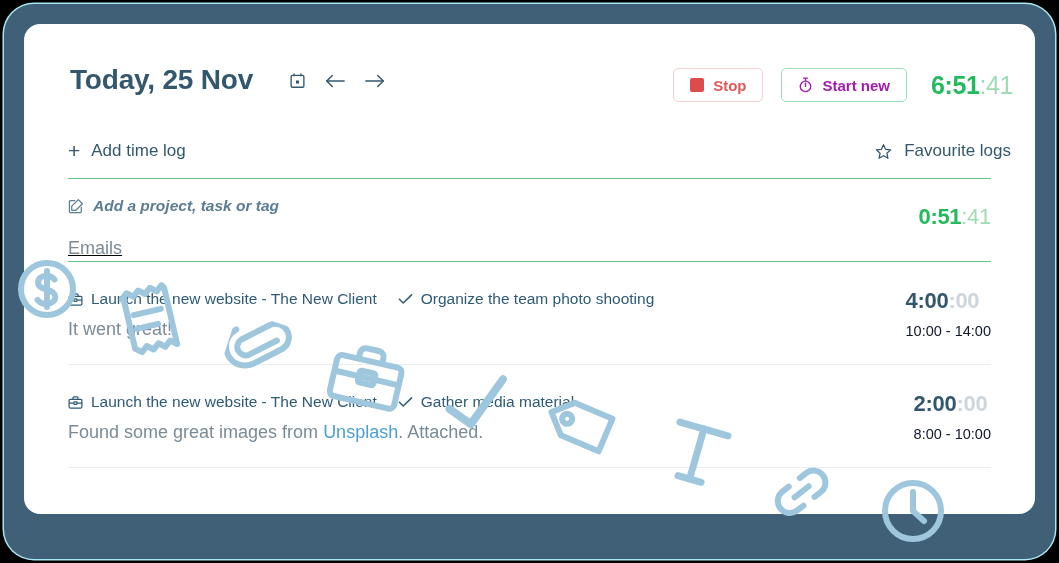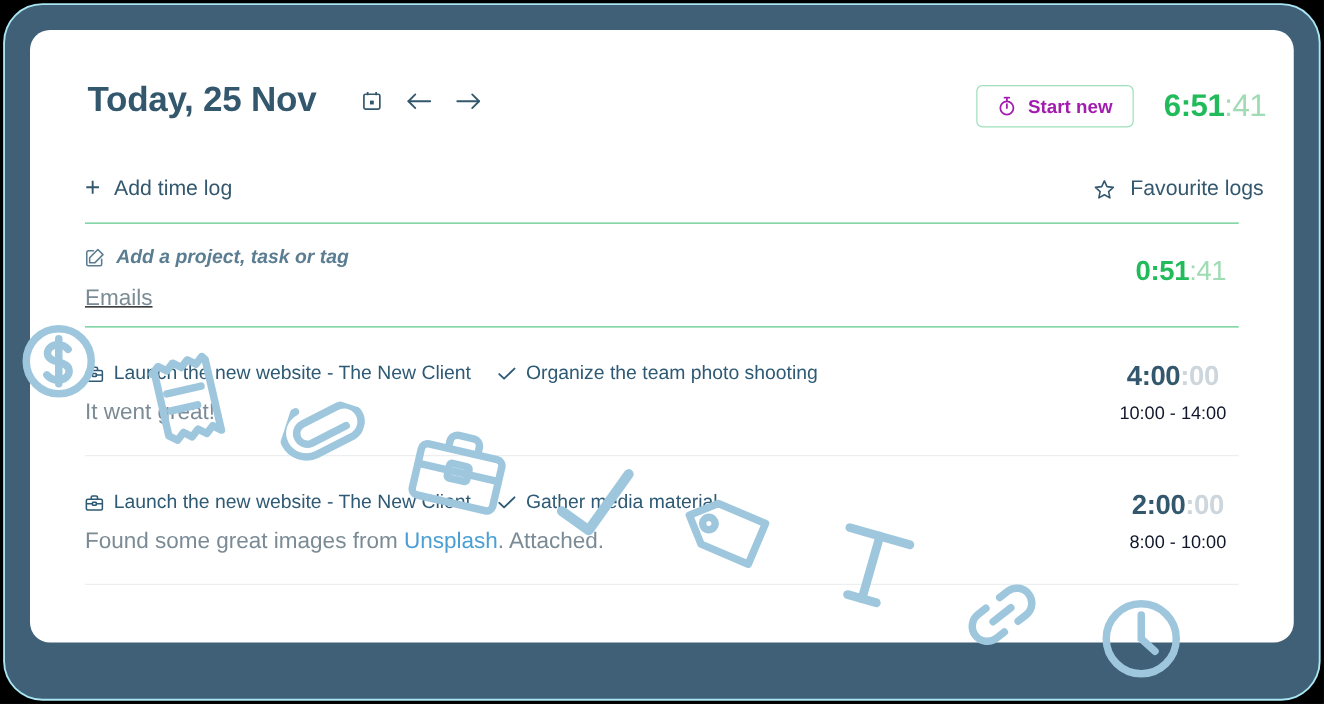--- a/index.html
+++ b/index.html
@@ -234,23 +234,23 @@
     color: #7b8b96;
     white-space: nowrap;
   }
   .note a {
     color: #4b9fd4;
     text-decoration: none;
   }
 
   .row-right {
     position: absolute;
-    right: 10px;
+    right: 0;
     top: 0;
-    text-align: center;
+    text-align: left;
   }
   .dur {
     font-size: 22px;
     font-weight: bold;
     color: #33586e;
     letter-spacing: -0.3px;
     white-space: nowrap;
   }
   .dur .sec { color: #cdd6dc; font-weight: bold; }
   .dur-green { color: #22bb5b; }
@@ -298,20 +298,24 @@
         </span>
         <span class="ic">
           <svg width="22" height="16" viewBox="0 0 24 16" fill="none" stroke="currentColor" stroke-width="1.6" stroke-linecap="round" stroke-linejoin="round">
             <line x1="2" y1="8" x2="21" y2="8"></line>
             <polyline points="15,2 21,8 15,14"></polyline>
           </svg>
         </span>
       </div>
 
       <div class="hdr-right">
+        <div class="btn btn-stop">
+          <span class="sq"></span>
+          <span>Stop</span>
+        </div>
         <div class="btn btn-start">
           <span>
             <svg width="15" height="16" viewBox="0 0 16 17" fill="none" stroke="currentColor" stroke-width="1.5">
               <circle cx="8" cy="10" r="5.6"></circle>
               <line x1="8" y1="10" x2="8" y2="6.6" stroke-linecap="round"></line>
               <line x1="6" y1="1.2" x2="10" y2="1.2" stroke-linecap="round"></line>
               <line x1="8" y1="1.2" x2="8" y2="4.2"></line>
             </svg>
           </span>
           <span>Start new</span>
@@ -343,21 +347,21 @@
         <div class="row-left" style="top:18px;text-decoration:underline;">
           <div class="placeholder-line">
             <span>
               <svg width="16" height="16" viewBox="0 0 18 18" fill="none" stroke="currentColor" stroke-width="1.4" stroke-linecap="round" stroke-linejoin="round">
                 <path d="M15 10.5V15a1.4 1.4 0 0 1-1.4 1.4H3A1.4 1.4 0 0 1 1.6 15V4.4A1.4 1.4 0 0 1 3 3h4.6"></path>
                 <path d="M11.6 1.8 16.2 6.4 8.8 13.8H4.2V9.2z"></path>
               </svg>
             </span>
             <span>Add a project, task or tag</span>
           </div>
-          <div class="note" style="margin-top:9px;">Emails</div>
+          <div class="note" style="margin-top:20px;">Emails</div>
         </div>
         <div class="row-right" style="top:25px;">
           <div class="dur dur-green">
             <span>0:51</span><span class="sec">:41</span>
           </div>
         </div>
       </div>
 
       <div class="row row-normal">
         <div class="row-left" style="top:28px;">

